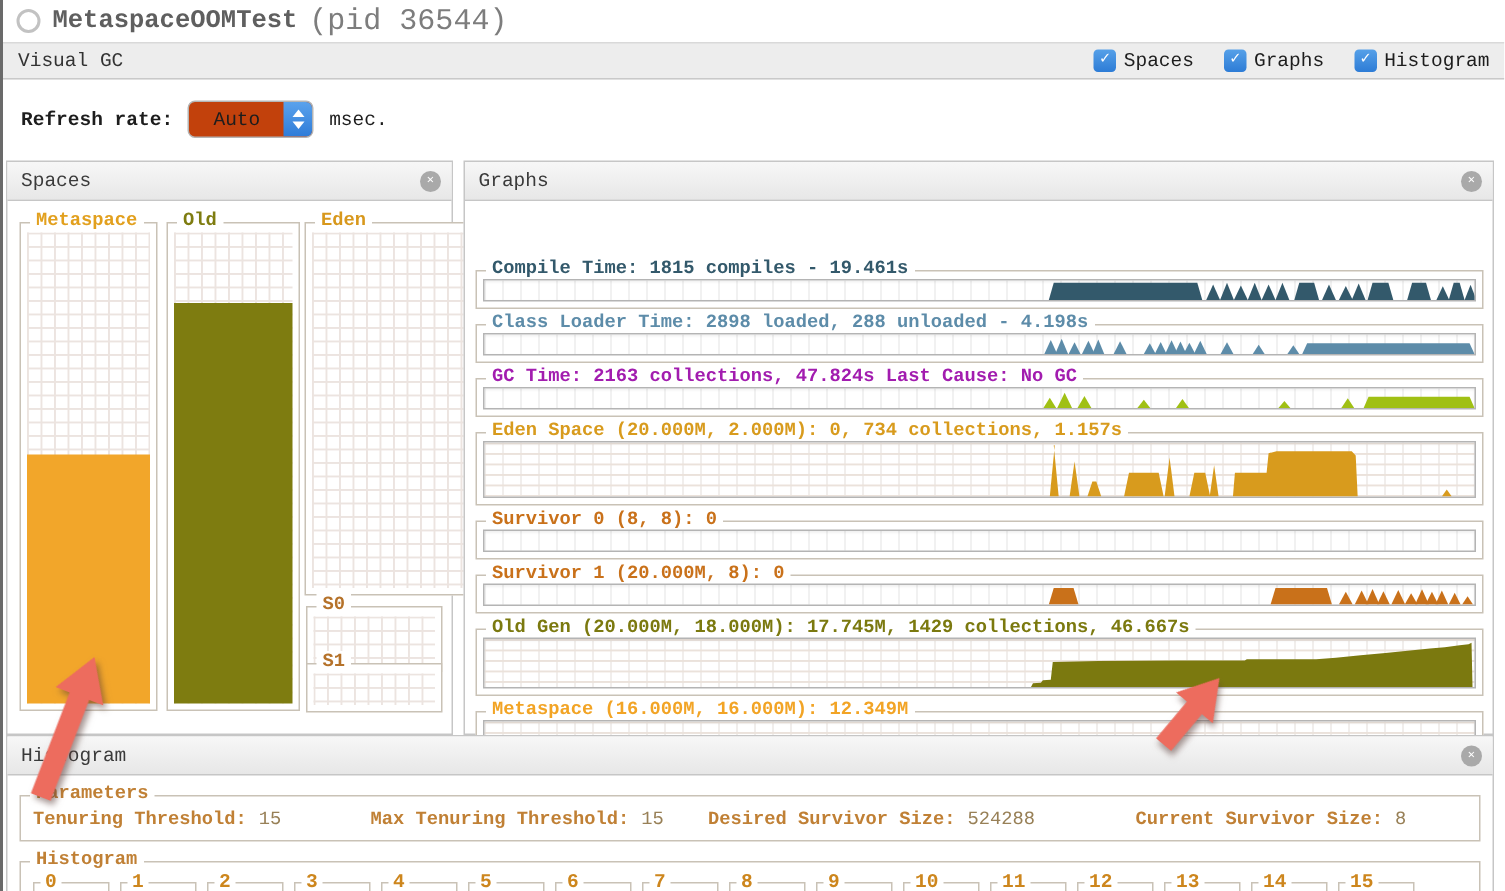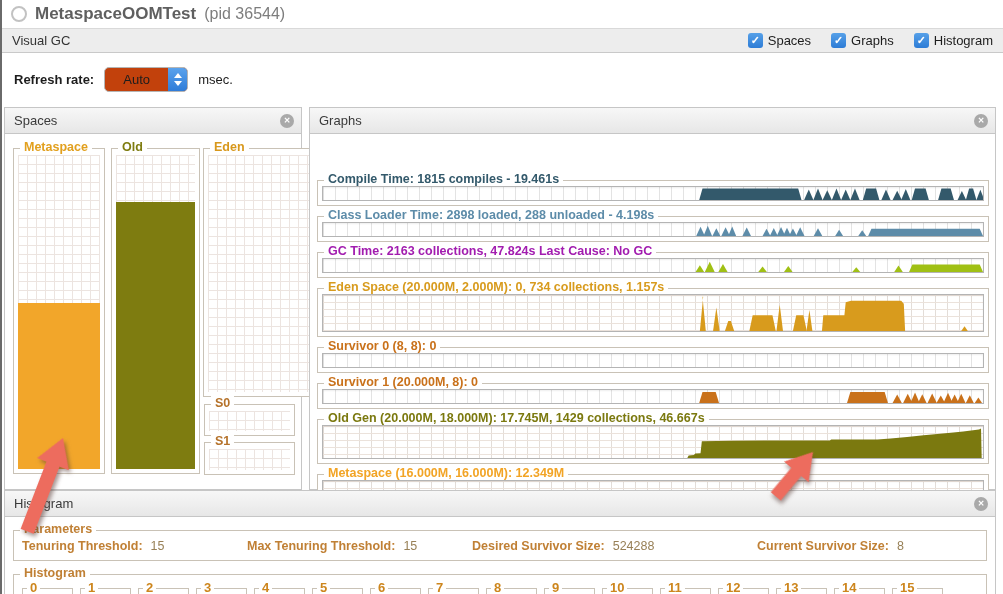--- a/index.html
+++ b/index.html
@@ -1,25 +1,25 @@
 <!DOCTYPE html>
 <html><head>
 <meta charset="utf-8">
 <style>
   html,body{margin:0;padding:0;background:#fff;}
   #page{position:relative;width:1003px;height:594px;overflow:hidden;background:#fff;
-        font-family:Liberation Sans, sans-serif;color:#222;}
+        font-family:Liberation Mono, monospace;color:#222;}
   .left-edge{position:absolute;left:0;top:0;width:2px;height:100%;background:#6a6a6a;}
 
   
   .titlebar{position:absolute;left:2px;top:0;right:0;height:28px;display:flex;align-items:center;
             gap:8px;padding-left:9px;background:#fff;}
   .spin{width:12px;height:12px;border:2px solid #c2c2c2;border-radius:50%;flex:0 0 auto;}
   .win-title{font-size:17px;font-weight:bold;color:#5f5f5f;}
-  .win-pid{font-size:16px;color:#7d7d7d;}
+  .win-pid{font-size:20px;color:#7d7d7d;}
 
   
   .tabbar{position:absolute;left:2px;top:28px;right:0;height:25px;background:#ededed;
           border-top:1px solid #d9d9d9;border-bottom:1px solid #c9c9c9;display:flex;align-items:center;
           padding:0 10px;box-sizing:border-box;font-size:13px;color:#333;}
   .cb-group{margin-left:auto;display:flex;align-items:center;gap:20px;}
   .cb{display:flex;align-items:center;gap:5px;cursor:default;}
   .cb-box{width:15px;height:15px;border-radius:3px;background:linear-gradient(#56a0e8,#2d7cd6);
           color:#fff;font-size:11px;font-weight:bold;line-height:15px;text-align:center;}
   .cb-box::before{content:"✓";}
@@ -142,21 +142,21 @@
       <div class="space-grid">
         <div class="space-fill" style="height: 85%; background: rgb(126, 124, 16);"></div>
       </div>
     </div>
     <div class="gbox" style="position:absolute;left:198px;top:40px;width:113px;height:249px;">
       <span class="legend" style="color: rgb(216, 152, 28);">Eden</span>
       <div class="space-grid">
         <div class="space-fill" style="height: 0%; background: rgb(216, 152, 28);"></div>
       </div>
     </div>
-    <div class="gbox" style="position:absolute;left:199px;top:296px;width:91px;height:32px;text-align:right;">
+    <div class="gbox" style="position:absolute;left:199px;top:296px;width:91px;height:44px;text-align:right;">
       <span class="legend" style="color: rgb(181, 114, 42);">S0</span>
       <div class="space-grid">
         <div class="space-fill" style="height: 0%; background: rgb(201, 113, 26);"></div>
       </div>
     </div>
     <div class="gbox" style="position:absolute;left:199px;top:334px;width:91px;height:33px;padding-left:15px;">
       <span class="legend" style="color: rgb(181, 114, 42);">S1</span>
       <div class="space-grid">
         <div class="space-fill" style="height: 0%; background: rgb(201, 113, 26);"></div>
       </div>

